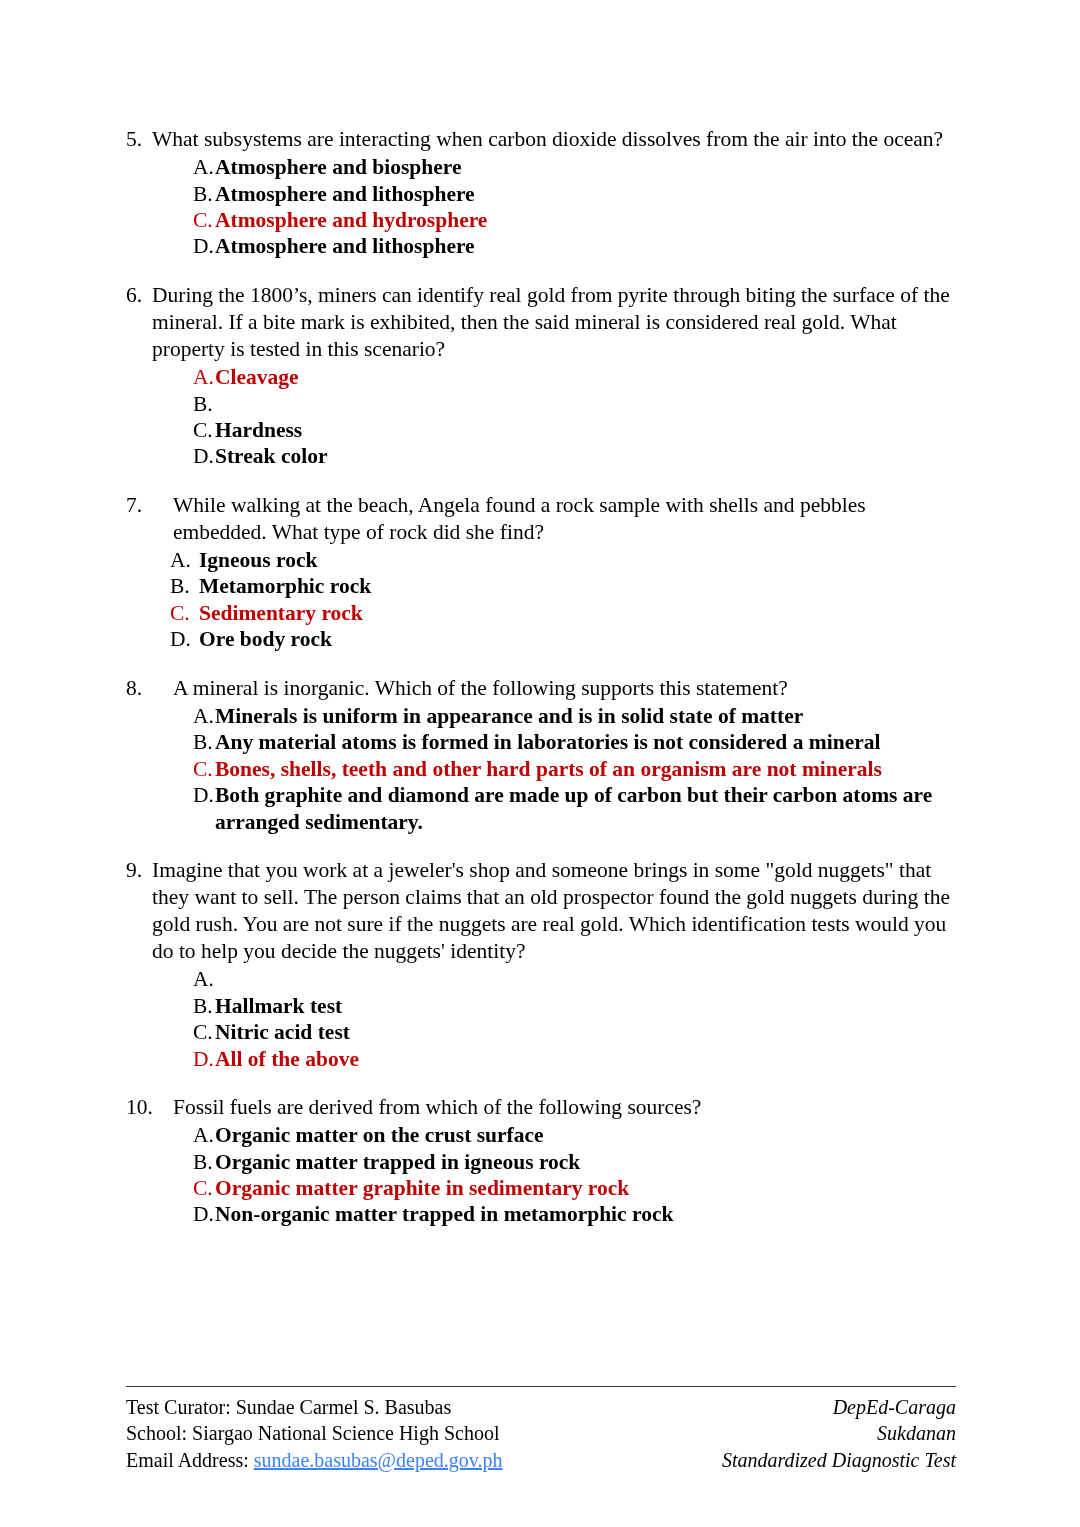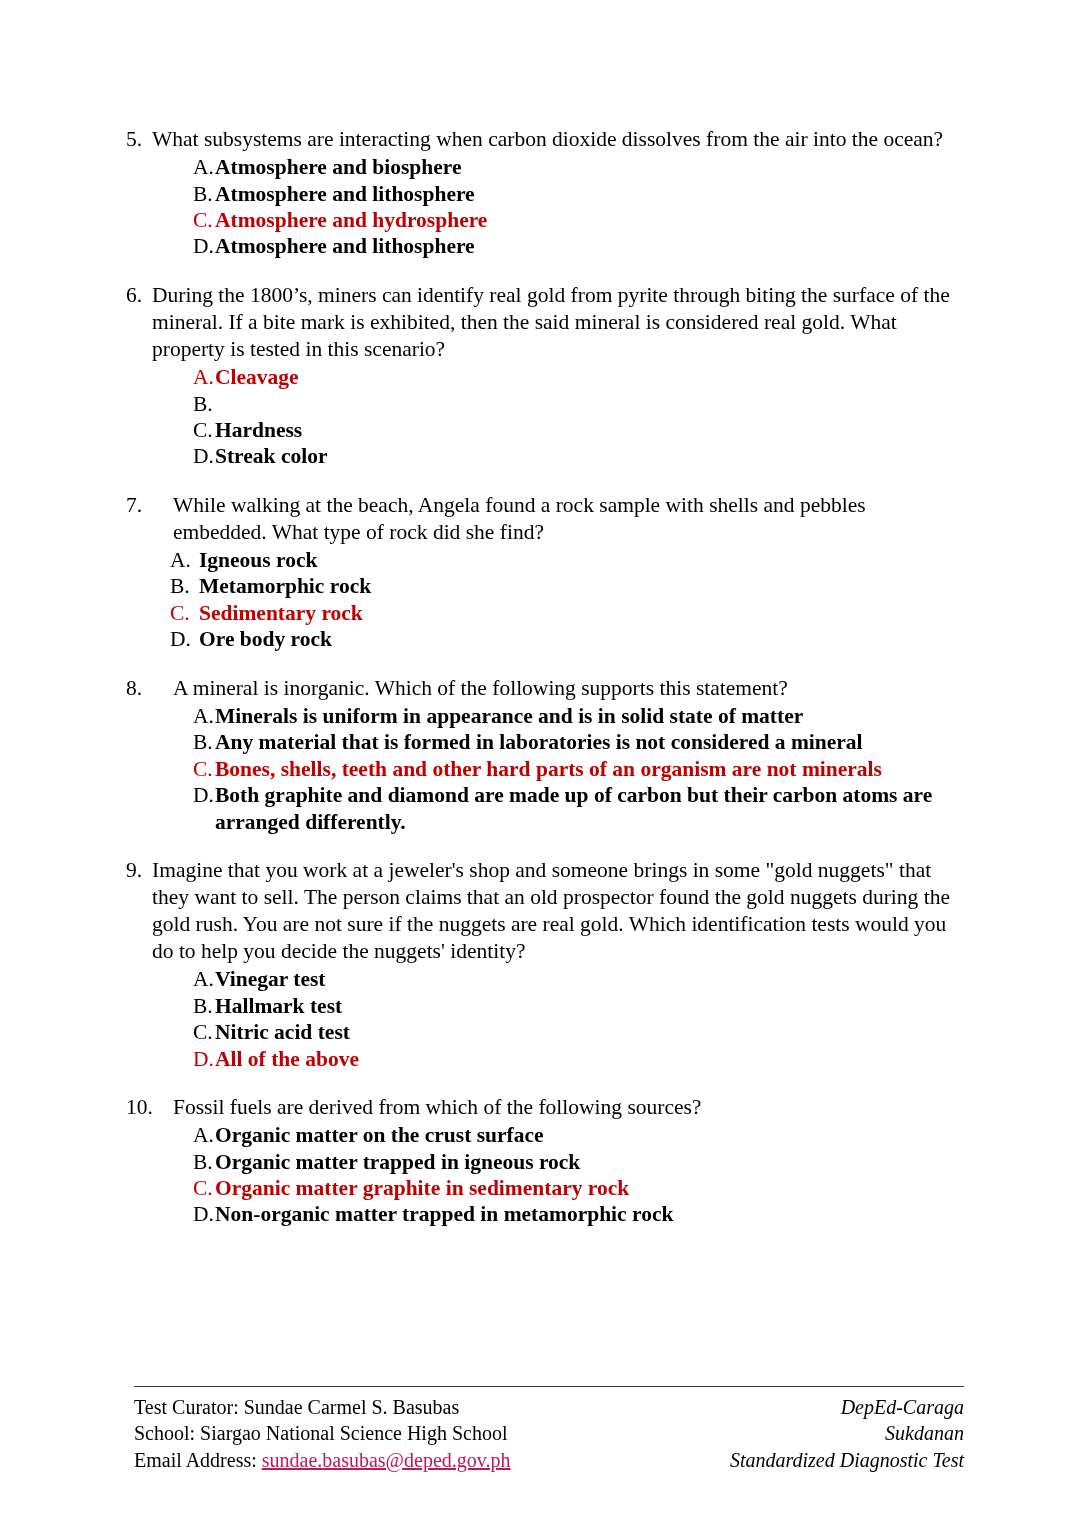--- a/index.html
+++ b/index.html
@@ -84,21 +84,21 @@
     font-weight: bold;
   }
 
   .correct {
     color: #C00000;
   }
 
   
   .footer {
     position: absolute;
-    left: 134px;
+    left: 126px;
     top: 1386px;
     width: 830px;
   }
 
   .footer-rule {
     border: 0;
     border-top: 1.4px solid #3a3a3a;
     margin: 0 0 7px 0;
     width: 100%;
   }
@@ -118,21 +118,21 @@
   .footer-right {
     font-size: 20px;
     line-height: 1.32;
     text-align: right;
     font-style: italic;
     margin-left: 48px;
   }
 
   .email-link {
     text-decoration: underline;
-    color: #be185d;
+    color: #3b82f6;
     margin-top: 38px;
   }
 </style>
 </head>
 <body>
 
 <div class="page">
 
   <div class="content">
 
@@ -215,42 +215,41 @@
         <span class="q-num w-wide">8.</span>
         <span class="q-text">A mineral is inorganic. Which of the following supports this statement?</span>
       </div>
       <div class="options">
         <div class="option opt-indent-a">
           <span class="opt-letter lw-narrow">A.</span>
           <span class="opt-text">Minerals is uniform in appearance and is in solid state of matter</span>
         </div>
         <div class="option opt-indent-a">
           <span class="opt-letter lw-narrow">B.</span>
-          <span class="opt-text">Any material that is formed in laboratories is not considered a mineral</span>
+          <span class="opt-text">Any material atoms is formed in laboratories is not considered a mineral</span>
         </div>
         <div class="option opt-indent-a correct">
           <span class="opt-letter lw-narrow">C.</span>
           <span class="opt-text">Bones, shells, teeth and other hard parts of an organism are not minerals</span>
         </div>
         <div class="option opt-indent-a">
           <span class="opt-letter lw-narrow">D.</span>
-          <span class="opt-text">Both graphite and diamond are made up of carbon but their carbon atoms are arranged differently.</span>
+          <span class="opt-text">Both graphite and diamond are made up of carbon but their carbon atoms are arranged sedimentary.</span>
         </div>
       </div>
     </div>
 
     <div class="question">
       <div class="q-line">
         <span class="q-num w-narrow">9.</span>
         <span class="q-text">Imagine that you work at a jeweler's shop and someone brings in some "gold nuggets" that they want to sell. The person claims that an old prospector found the gold nuggets during the gold rush. You are not sure if the nuggets are real gold. Which identification tests would you do to help you decide the nuggets' identity?</span>
       </div>
       <div class="options">
         <div class="option opt-indent-a">
           <span class="opt-letter lw-narrow">A.</span>
-          <span class="opt-text">Vinegar test</span>
         </div>
         <div class="option opt-indent-a">
           <span class="opt-letter lw-narrow">B.</span>
           <span class="opt-text">Hallmark test</span>
         </div>
         <div class="option opt-indent-a">
           <span class="opt-letter lw-narrow">C.</span>
           <span class="opt-text">Nitric acid test</span>
         </div>
         <div class="option opt-indent-a correct">

